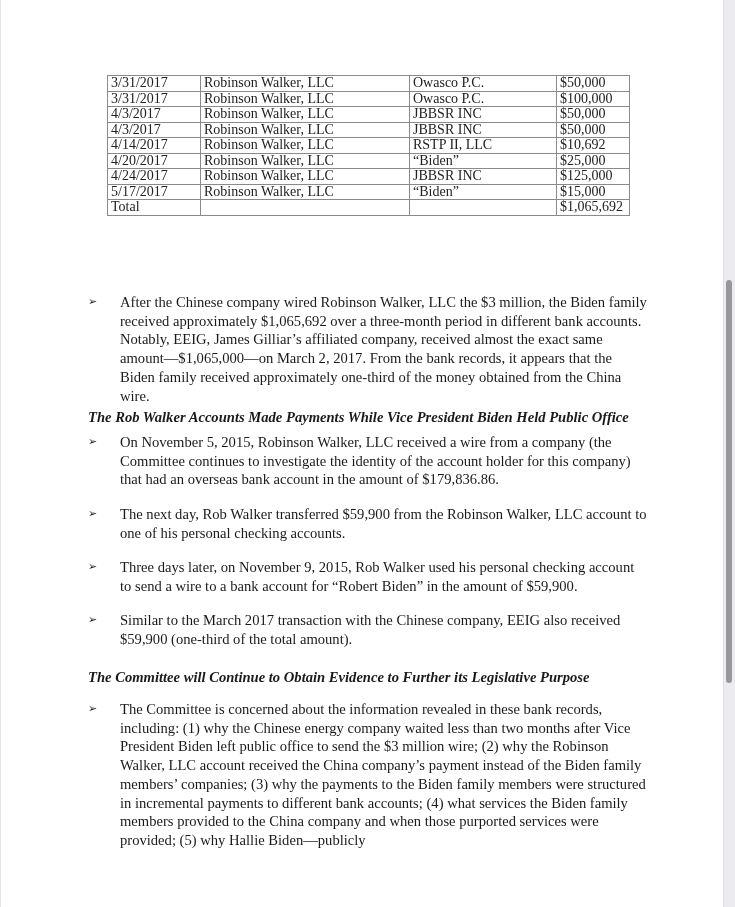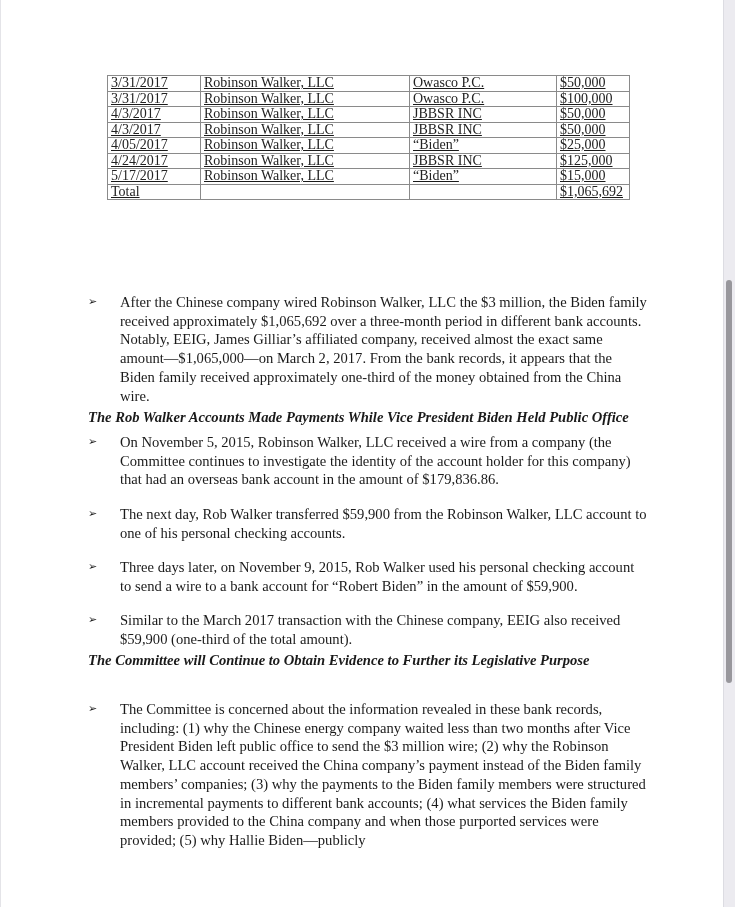--- a/index.html
+++ b/index.html
@@ -13,21 +13,21 @@
     .scroll-track {
       position: absolute; left: 723px; top: 0; width: 12px; height: 907px;
       background: #ecebf0; border-left: 1px solid #dcdce2; box-sizing: border-box;
     }
     .scroll-thumb {
       position: absolute; left: 2px; top: 280px; width: 6px; height: 403px;
       background: #98979c; border-radius: 3px;
     }
     table.ledger {
       position: absolute; left: 107px; top: 75px;
-      border-collapse: collapse; font-size: 14px; line-height: 14px; text-decoration: underline;
+      border-collapse: collapse; font-size: 14px; line-height: 14px;
     }
     table.ledger td {
       border: 1px solid #8a8a8a; padding: 0 0 0 3px; height: 14.5px;
       vertical-align: middle; white-space: nowrap; color: #222;
     }
     .c-date { width: 89px; }
     .c-from { width: 205px; }
     .c-to { width: 143px; }
     .c-amt { width: 69px; }
     .bullet {
@@ -70,21 +70,27 @@
       <td>JBBSR INC</td>
       <td>$50,000</td>
     </tr>
     <tr>
       <td>4/3/2017</td>
       <td>Robinson Walker, LLC</td>
       <td>JBBSR INC</td>
       <td>$50,000</td>
     </tr>
     <tr>
-      <td>4/05/2017</td>
+      <td>4/14/2017</td>
+      <td>Robinson Walker, LLC</td>
+      <td>RSTP II, LLC</td>
+      <td>$10,692</td>
+    </tr>
+    <tr>
+      <td>4/20/2017</td>
       <td>Robinson Walker, LLC</td>
       <td>“Biden”</td>
       <td>$25,000</td>
     </tr>
     <tr>
       <td>4/24/2017</td>
       <td>Robinson Walker, LLC</td>
       <td>JBBSR INC</td>
       <td>$125,000</td>
     </tr>
@@ -123,21 +129,21 @@
 <div class="bullet" style="top:558px;">
   <span class="arrow">➢</span>
   <span class="txt">Three days later, on November 9, 2015, Rob Walker used his personal checking account to send a wire to a bank account for “Robert Biden” in the amount of $59,900.</span>
 </div>
 
 <div class="bullet" style="top:611px;">
   <span class="arrow">➢</span>
   <span class="txt">Similar to the March 2017 transaction with the Chinese company, EEIG also received $59,900 (one-third of the total amount).</span>
 </div>
 
-<div class="heading" style="top:651px;">The Committee will Continue to Obtain Evidence to Further its Legislative Purpose</div>
+<div class="heading" style="top:668px;">The Committee will Continue to Obtain Evidence to Further its Legislative Purpose</div>
 
 <div class="bullet" style="top:700px;">
   <span class="arrow">➢</span>
   <span class="txt">The Committee is concerned about the information revealed in these bank records, including: (1) why the Chinese energy company waited less than two months after Vice President Biden left public office to send the $3 million wire; (2) why the Robinson Walker, LLC account received the China company’s payment instead of the Biden family members’ companies; (3) why the payments to the Biden family members were structured in incremental payments to different bank accounts; (4) what services the Biden family members provided to the China company and when those purported services were provided; (5) why Hallie Biden—publicly</span>
 </div>
 
 <div class="scroll-track">
   <div class="scroll-thumb"></div>
 </div>
 

